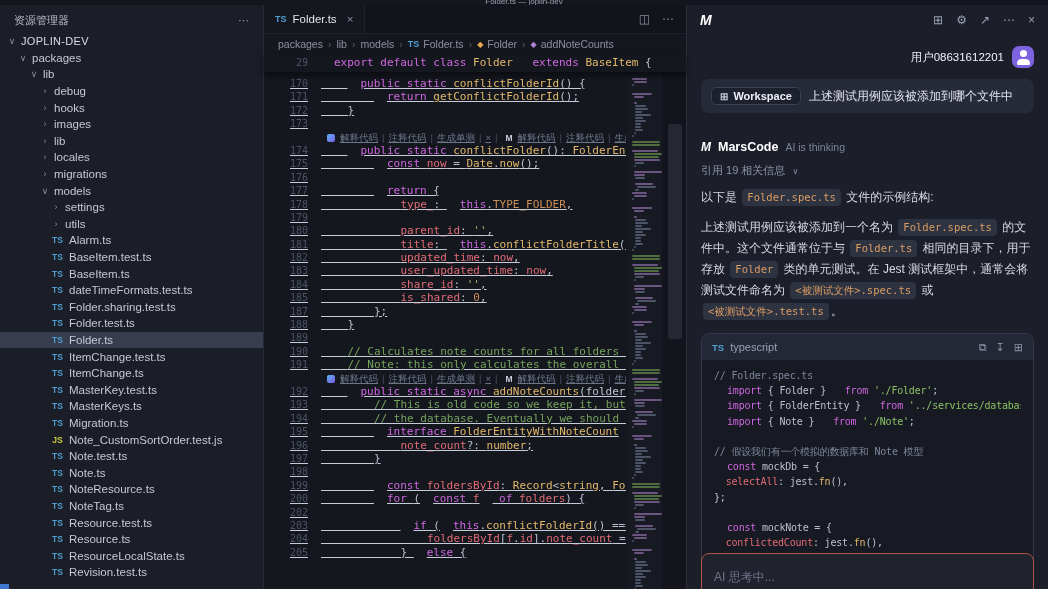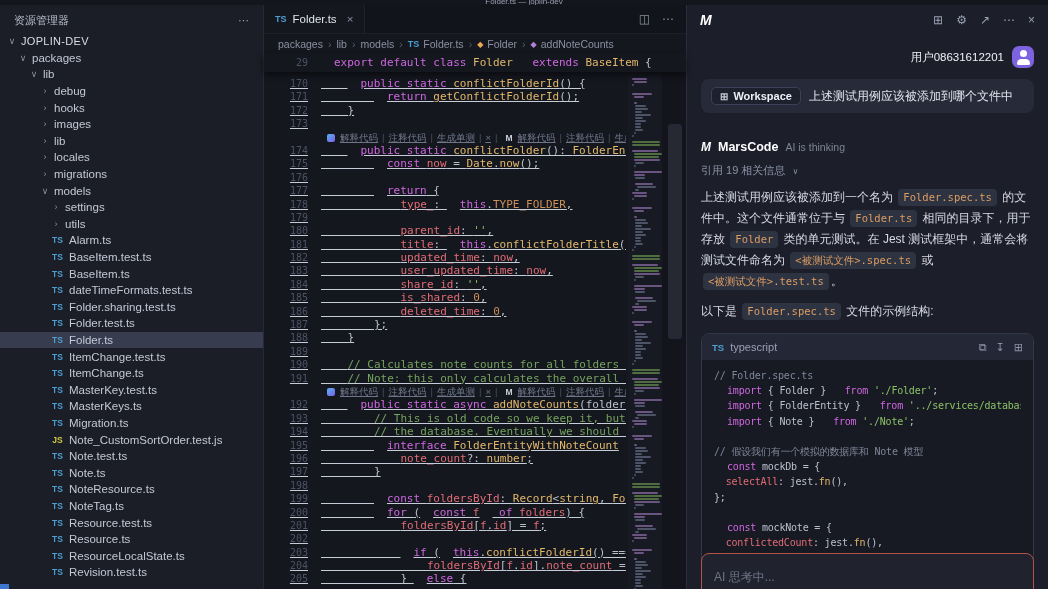--- a/index.html
+++ b/index.html
@@ -306,40 +306,38 @@
             <div class="code-row"><span class="ln">176</span><span class="lc"></span></div>
             <div class="code-row"><span class="ln">177</span><span class="lc"><span class="tk-pln">        </span><span class="tk-kw">return</span><span class="tk-pln"> {</span></span></div>
             <div class="code-row"><span class="ln">178</span><span class="lc"><span class="tk-pln">            </span><span class="tk-var">type_</span><span class="tk-pln">: </span><span class="tk-kw">this</span><span class="tk-pln">.</span><span class="tk-num">TYPE_FOLDER</span><span class="tk-pln">,</span></span></div>
             <div class="code-row"><span class="ln">179</span></div>
             <div class="code-row"><span class="ln">180</span><span class="lc"><span class="tk-pln">            </span><span class="tk-var">parent_id</span><span class="tk-pln">: </span><span class="tk-str">''</span><span class="tk-pln">,</span></span></div>
             <div class="code-row"><span class="ln">181</span><span class="lc"><span class="tk-pln">            </span><span class="tk-var">title</span><span class="tk-pln">: </span><span class="tk-kw">this</span><span class="tk-pln">.</span><span class="tk-fn">conflictFolderTitle</span><span class="tk-pln">(),</span></span></div>
             <div class="code-row"><span class="ln">182</span><span class="lc"><span class="tk-pln">            </span><span class="tk-var">updated_time</span><span class="tk-pln">: </span><span class="tk-var">now</span><span class="tk-pln">,</span></span></div>
             <div class="code-row"><span class="ln">183</span><span class="lc"><span class="tk-pln">            </span><span class="tk-var">user_updated_time</span><span class="tk-pln">: </span><span class="tk-var">now</span><span class="tk-pln">,</span></span></div>
             <div class="code-row"><span class="ln">184</span><span class="lc"><span class="tk-pln">            </span><span class="tk-var">share_id</span><span class="tk-pln">: </span><span class="tk-str">''</span><span class="tk-pln">,</span></span></div>
             <div class="code-row"><span class="ln">185</span><span class="lc"><span class="tk-pln">            </span><span class="tk-var">is_shared</span><span class="tk-pln">: </span><span class="tk-num">0</span><span class="tk-pln">,</span></span></div>
-            <div class="code-row"><span class="ln">186</span><span class="lc"><span class="tk-pln">            </span><span class="tk-var">deleted_time</span><span class="tk-pln">: </span><span class="tk-num">0</span><span class="tk-pln">,</span></span></div>
             <div class="code-row"><span class="ln">187</span><span class="lc"><span class="tk-pln">        };</span></span></div>
             <div class="code-row"><span class="ln">188</span><span class="lc"><span class="tk-pln">    }</span></span></div>
             <div class="code-row"><span class="ln">189</span><span class="lc"></span></div>
             <div class="code-row"><span class="ln">190</span><span class="lc"><span class="tk-pln">    </span><span class="tk-cmt">// Calculates note counts for all folders and adds the note_count</span></span></div>
             <div class="code-row"><span class="ln">191</span><span class="lc"><span class="tk-pln">    </span><span class="tk-cmt">// Note: this only calculates the overall number of nested notes</span></span></div>
             <div class="code-row lens-row">
               <span class="ln"></span>
               <span class="lc"><span class="lens-ico"></span><span class="lens-link">解释代码</span><span class="lens-sep">|</span><span class="lens-link">注释代码</span><span class="lens-sep">|</span><span class="lens-link">生成单测</span><span class="lens-sep">|</span><span class="lens-link">×</span><span class="lens-sep">|</span><span class="lens-ico lens-m">M</span><span class="lens-link">解释代码</span><span class="lens-sep">|</span><span class="lens-link">注释代码</span><span class="lens-sep">|</span><span class="lens-link">生成单测</span></span>
             </div>
             <div class="code-row"><span class="ln">192</span><span class="lc"><span class="tk-pln">    </span><span class="tk-kw">public static async </span><span class="tk-fn">addNoteCounts</span><span class="tk-pln">(folders: </span></span></div>
             <div class="code-row"><span class="ln">193</span><span class="lc"><span class="tk-pln">        </span><span class="tk-cmt">// This is old code so we keep it, but we should use the nested</span></span></div>
             <div class="code-row"><span class="ln">194</span><span class="lc"><span class="tk-pln">        </span><span class="tk-cmt">// the database. Eventually we should refactor this code</span></span></div>
             <div class="code-row"><span class="ln">195</span><span class="lc"><span class="tk-pln">        </span><span class="tk-kw">interface </span><span class="tk-type">FolderEntityWithNoteCount</span><span class="tk-kw"> extends </span></span></div>
             <div class="code-row"><span class="ln">196</span><span class="lc"><span class="tk-pln">            </span><span class="tk-var">note_count</span><span class="tk-pln">?: </span><span class="tk-type">number</span><span class="tk-pln">;</span></span></div>
             <div class="code-row"><span class="ln">197</span><span class="lc"><span class="tk-pln">        }</span></span></div>
             <div class="code-row"><span class="ln">198</span><span class="lc"></span></div>
             <div class="code-row"><span class="ln">199</span><span class="lc"><span class="tk-pln">        </span><span class="tk-kw">const </span><span class="tk-var">foldersById</span><span class="tk-pln">: </span><span class="tk-type">Record</span><span class="tk-pln">&lt;</span><span class="tk-type">string</span><span class="tk-pln">, </span><span class="tk-type">FolderEntityWithNoteCount</span></span></div>
             <div class="code-row"><span class="ln">200</span><span class="lc"><span class="tk-pln">        </span><span class="tk-kw">for </span><span class="tk-pln">(</span><span class="tk-kw">const </span><span class="tk-var">f</span><span class="tk-kw"> of </span><span class="tk-var">folders</span><span class="tk-pln">) {</span></span></div>
-            <div class="code-row"><span class="ln">201</span><span class="lc"><span class="tk-pln">            </span><span class="tk-var">foldersById</span><span class="tk-pln">[</span><span class="tk-var">f</span><span class="tk-pln">.</span><span class="tk-var">id</span><span class="tk-pln">] = </span><span class="tk-var">f</span><span class="tk-pln">;</span></span></div>
             <div class="code-row"><span class="ln">202</span><span class="lc"></span></div>
             <div class="code-row"><span class="ln">203</span><span class="lc"><span class="tk-pln">            </span><span class="tk-kw">if </span><span class="tk-pln">(</span><span class="tk-kw">this</span><span class="tk-pln">.</span><span class="tk-fn">conflictFolderId</span><span class="tk-pln">() === </span><span class="tk-var">f</span><span class="tk-pln">.</span><span class="tk-var">id</span></span></div>
             <div class="code-row"><span class="ln">204</span><span class="lc"><span class="tk-pln">                </span><span class="tk-var">foldersById</span><span class="tk-pln">[</span><span class="tk-var">f</span><span class="tk-pln">.</span><span class="tk-var">id</span><span class="tk-pln">].</span><span class="tk-var">note_count</span><span class="tk-pln"> = </span></span></div>
             <div class="code-row"><span class="ln">205</span><span class="lc"><span class="tk-pln">            } </span><span class="tk-kw">else</span><span class="tk-pln"> {</span></span></div>
           </div>
         <div class="minimap">
             <div class="mm-line" style="width: 15.3px; margin-left: 3.8px; background: rgb(106, 85, 128);"></div>
             <div class="mm-line" style="width: 13.05px; margin-left: 5.6px; background: rgb(106, 85, 128);"></div>
             <div class="mm-line" style="width: 2px; margin-left: 3.8px; background: rgb(77, 84, 104);"></div>
             <div class="mm-line" style="width: 2px; margin-left: 2px; background: transparent;"></div>
@@ -545,22 +543,22 @@
         </div>
         <div class="ai-row">
           <span class="ai-logo">M</span>
           <span class="ai-name">MarsCode</span>
           <span class="ai-status">AI is thinking</span>
         </div>
         <div class="ref-row">
           <span>引用 19 相关信息</span>
           <span class="ref-chev">∨</span>
         </div>
+        <div class="para"><span>以下是 </span><span class="chip">Folder.spec.ts</span><span> 文件的示例结构:</span></div>
         <div class="para"><span>上述测试用例应该被添加到一个名为 </span><span class="chip">Folder.spec.ts</span><span> 的文件中。这个文件通常位于与 </span><span class="chip">Folder.ts</span><span> 相同的目录下，用于存放 </span><span class="chip">Folder</span><span> 类的单元测试。在 Jest 测试框架中，通常会将测试文件命名为 </span><span class="chip">&lt;被测试文件&gt;.spec.ts</span><span> 或 </span><span class="chip">&lt;被测试文件&gt;.test.ts</span><span>。</span></div>
-        <div class="para"><span>以下是 </span><span class="chip">Folder.spec.ts</span><span> 文件的示例结构:</span></div>
         <div class="codeblock">
           <div class="cb-header">
             <span class="cb-ts">TS</span>
             <span>typescript</span>
             <div class="cb-icons">
                 <span>⧉</span>
                 <span>↧</span>
                 <span>⊞</span>
               </div>
           </div>

